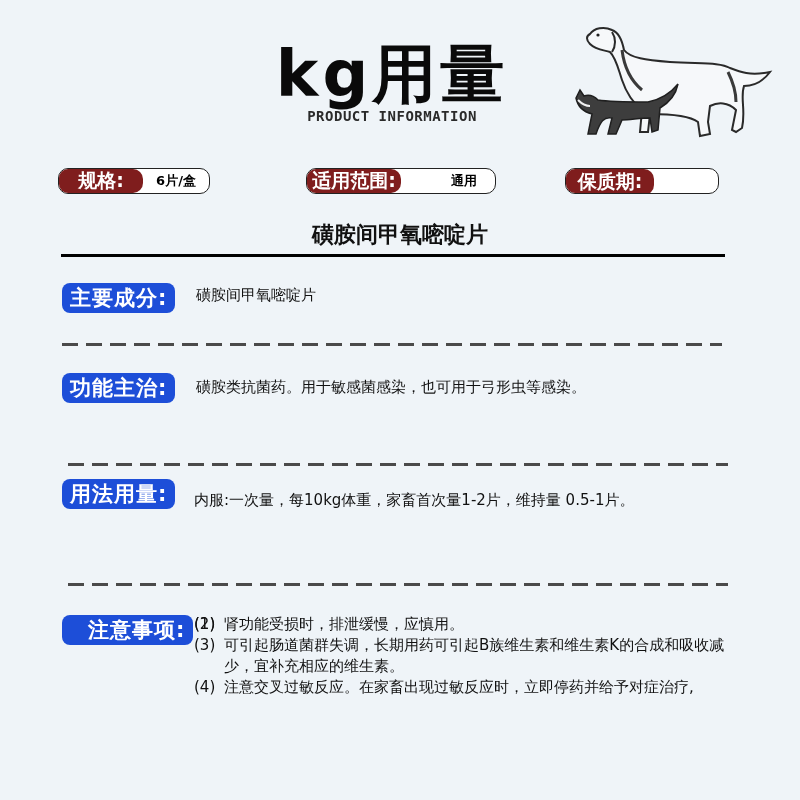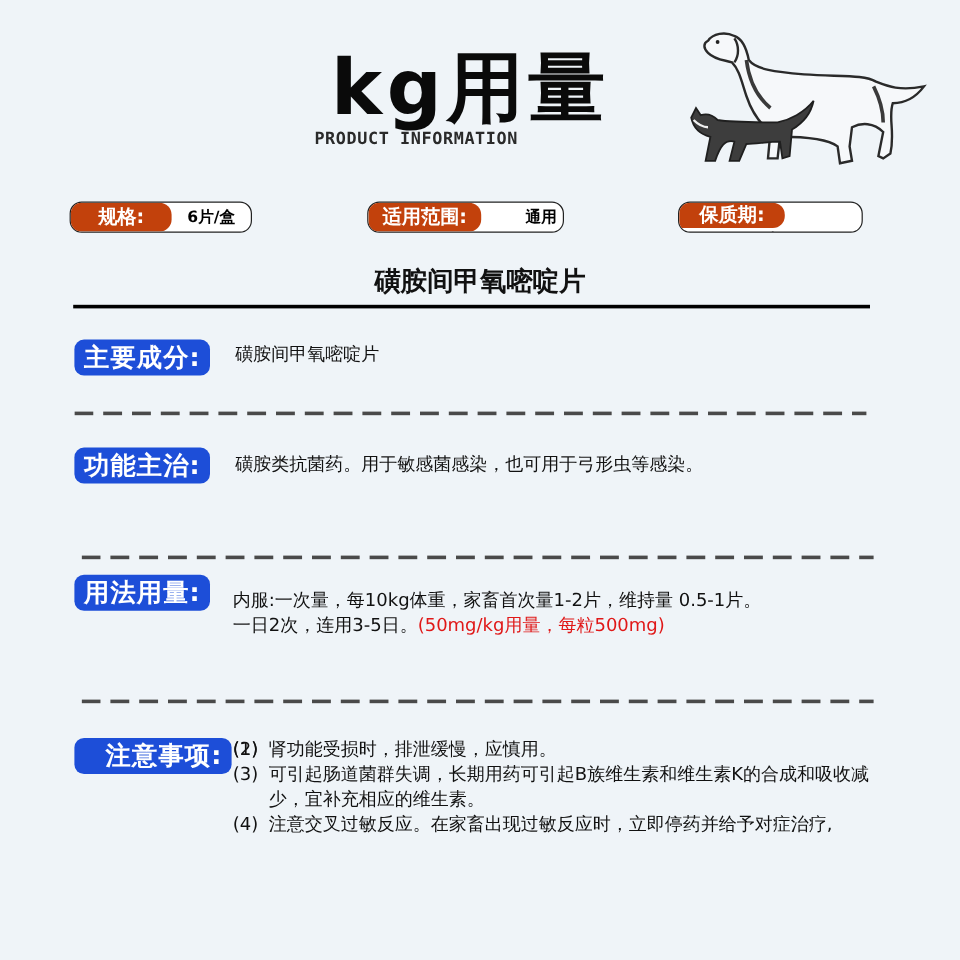--- a/index.html
+++ b/index.html
@@ -9,32 +9,32 @@
     font-family: "DejaVu Sans", "Liberation Sans", sans-serif;
     color: #111;
     position: relative;
   }
   .abs { position: absolute; }
   .title {
     left: 262px; top: 36px; width: 260px; text-align: center;
     font-size: 64px; font-weight: bold; letter-spacing: 4px; line-height: 76px; color: #0a0a0a;
   }
   .subtitle {
-    left: 262px; top: 108px; width: 260px; text-align: left;
+    left: 262px; top: 108px; width: 260px; text-align: center;
     font-family: "DejaVu Sans Mono", "Liberation Mono", monospace;
     font-size: 14px; font-weight: bold; color: #2a2a2a; letter-spacing: 0.5px;
   }
   .pets { left: 560px; top: 10px; width: 230px; height: 135px; }
 
   .spec {
     height: 26px; border: 1.5px solid #222; border-radius: 10px; background: #fff;
     display: flex; align-items: stretch; overflow: hidden; box-sizing: border-box;
   }
   .spec .k {
-    background: #c2410c; color: #fff; font-size: 16px; font-weight: bold;
+    background: #7f1d1d; color: #fff; font-size: 19px; font-weight: bold;
     display: flex; align-items: center; justify-content: center;
     border-radius: 0 10px 10px 0;
   }
   .spec .v {
     flex: 1; display: flex; align-items: center; justify-content: center;
     font-size: 13px; color: #000000; font-weight: bold;
   }
 
   .product-name {
     left: 0; width: 800px; top: 220px; text-align: center;
@@ -74,21 +74,21 @@
   <circle cx="38" cy="25" r="1.6" fill="#222"></circle>
 
   <path d="M16 88 L20 80 L24 86 C30 84,34 86,38 90 C50 92,70 92,88 92 C98 90,110 84,118 74 C116 84,110 92,100 98 L98 120 L92 122 L90 108 C80 108,70 110,62 110 L56 124 L48 124 L52 108 C44 106,40 112,36 124 L28 124 L32 104 C24 102,18 98,16 88 Z" fill="#3d3d3d" stroke="#1f1f1f" stroke-width="1.5"></path>
   <path d="M18 90 C22 94,26 96,30 96" fill="none" stroke="#f0f0f0" stroke-width="2"></path>
 </svg>
 
 <div class="abs spec" style="left:58px; top:168px; width:152px;">
   <div class="k" style="width:84px;">规格:</div>
   <div class="v">6片/盒</div>
 </div>
-<div class="abs spec" style="left:306px; top:168px; width:164px;gap:32px;">
+<div class="abs spec" style="left:306px; top:168px; width:190px;gap:32px;">
   <div class="k" style="width:94px;">适用范围:</div>
   <div class="v">通用</div>
 </div>
 <div class="abs spec" style="left:565px; top:168px; width:154px;flex-direction:column;">
   <div class="k" style="width:88px;">保质期:</div>
   <div class="v">2年</div>
 </div>
 
 <div class="abs product-name">磺胺间甲氧嘧啶片</div>
 <div class="abs rule"></div>
@@ -97,21 +97,20 @@
 <div class="abs text" style="left:196px; top:285px;">磺胺间甲氧嘧啶片</div>
 <div class="abs dash" style="left:62px; top:343px; width:660px;"></div>
 
 <div class="abs label" style="left:62px; top:373px;">功能主治:</div>
 <div class="abs text" style="left:196px; top:377px;">磺胺类抗菌药。用于敏感菌感染，也可用于弓形虫等感染。</div>
 <div class="abs dash" style="left:68px; top:463px; width:660px;"></div>
 
 <div class="abs label" style="left:62px; top:479px;">用法用量:</div>
 <div class="abs text" style="left:194px; top:490px;">
   <div>内服:一次量，每10kg体重，家畜首次量1-2片，维持量 0.5-1片。</div>
-  <div><span>一日2次，连用3-5日。</span><span class="red">(50mg/kg用量，每粒500mg)</span></div>
 </div>
 <div class="abs dash" style="left:68px; top:583px; width:660px;"></div>
 
 <div class="abs label" style="left:62px; top:615px;padding-left:26px;">注意事项:</div>
 <ul class="abs list" style="left:194px; top:614px; width:538px;">
   <li><span class="n">(1)</span></li>
   <li><span class="n">(2)</span><span>肾功能受损时，排泄缓慢，应慎用。</span></li>
   <li><span class="n">(3)</span><span>可引起肠道菌群失调，长期用药可引起B族维生素和维生素K的合成和吸收减少，宜补充相应的维生素。</span></li>
   <li><span class="n">(4)</span><span>注意交叉过敏反应。在家畜出现过敏反应时，立即停药并给予对症治疗,</span></li>
 </ul>

